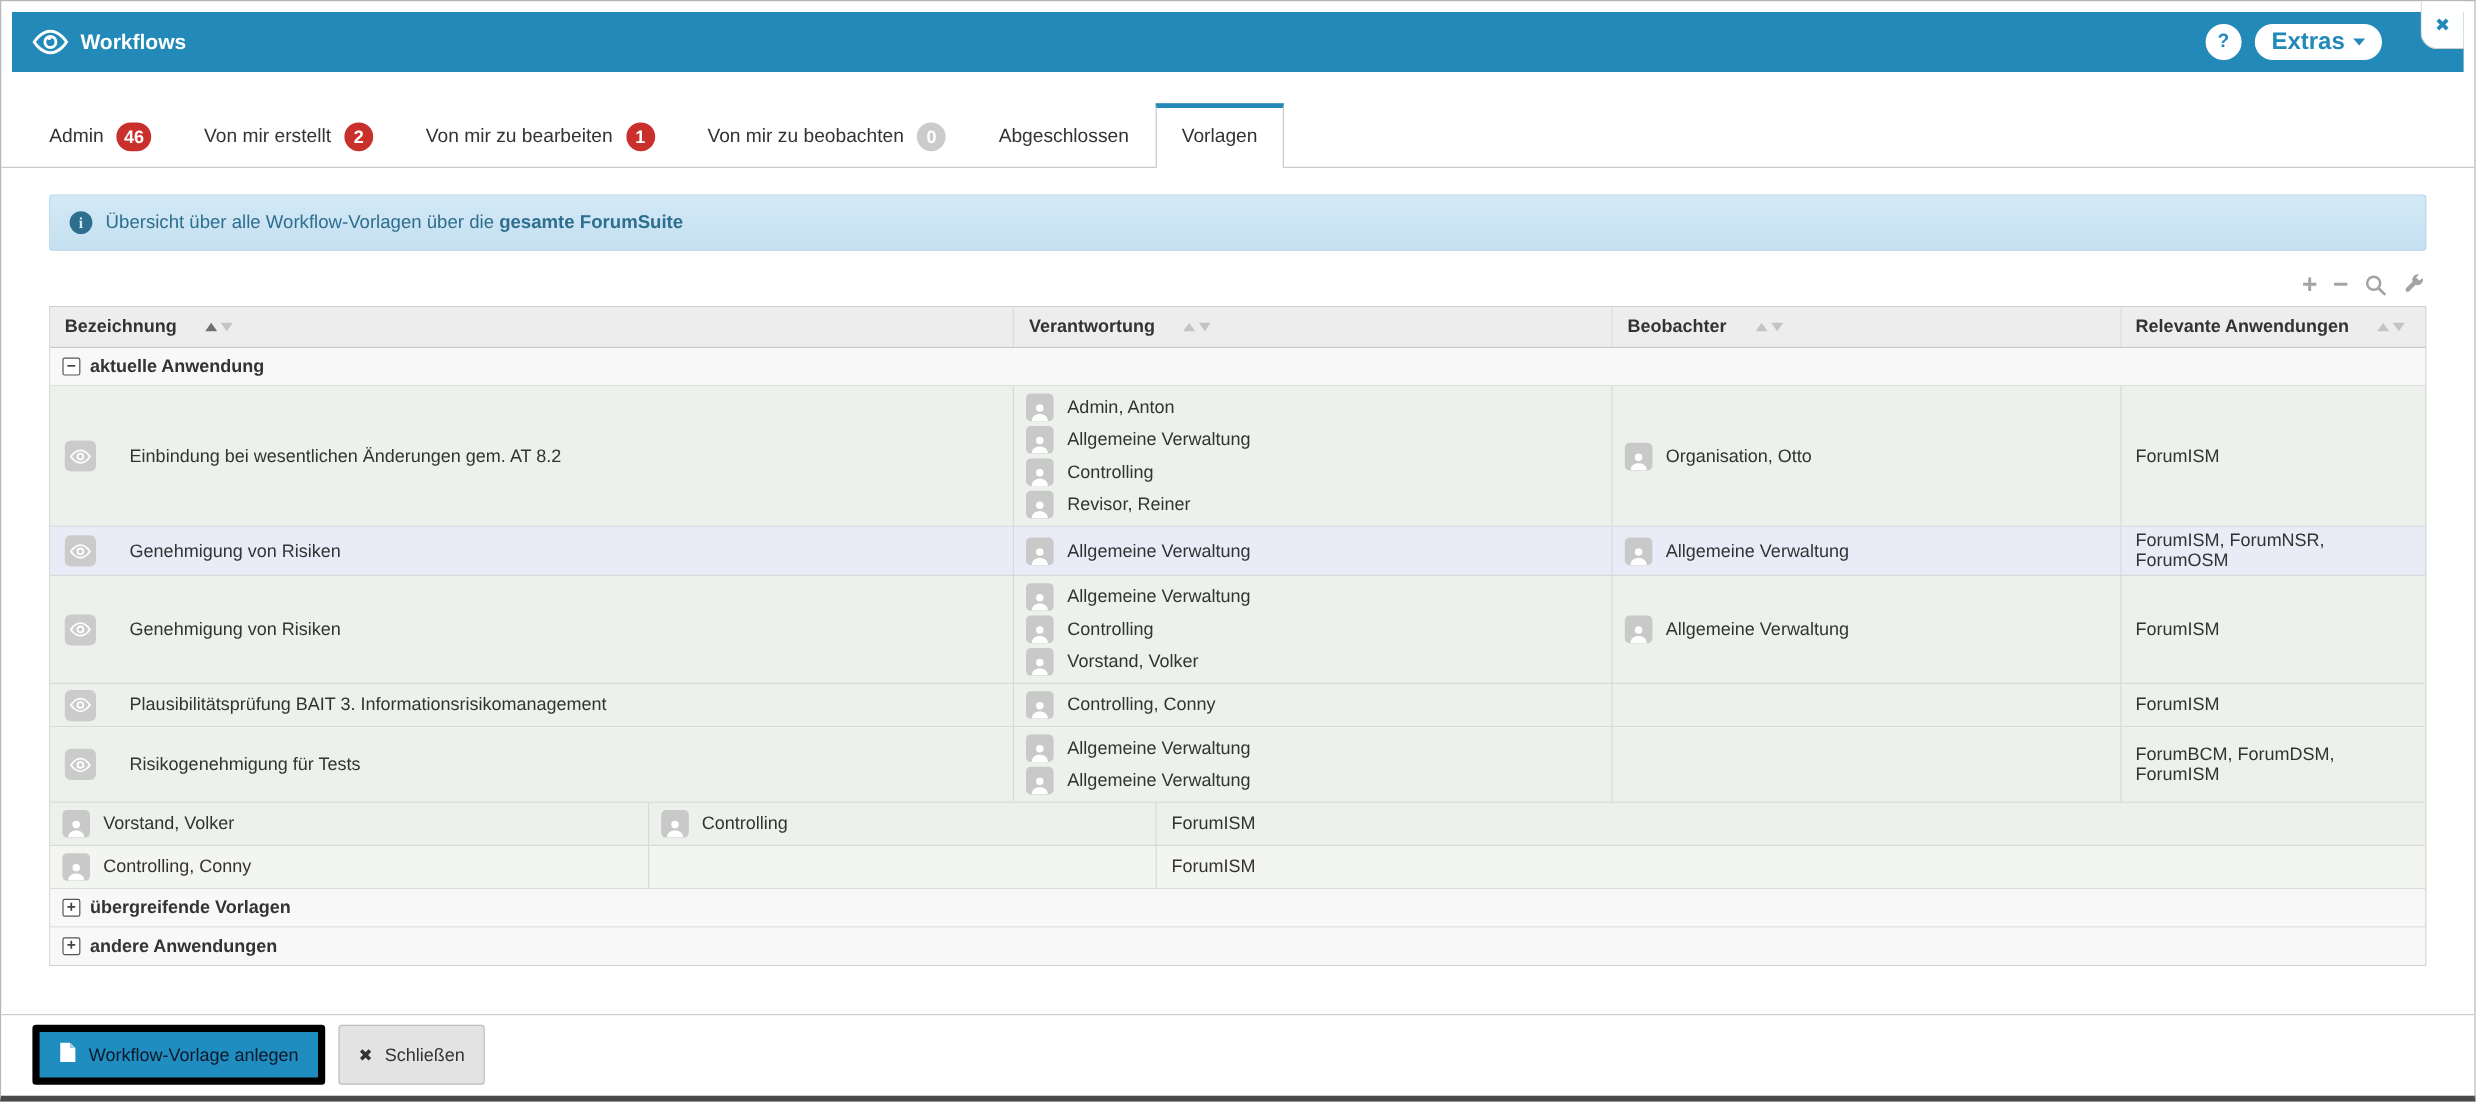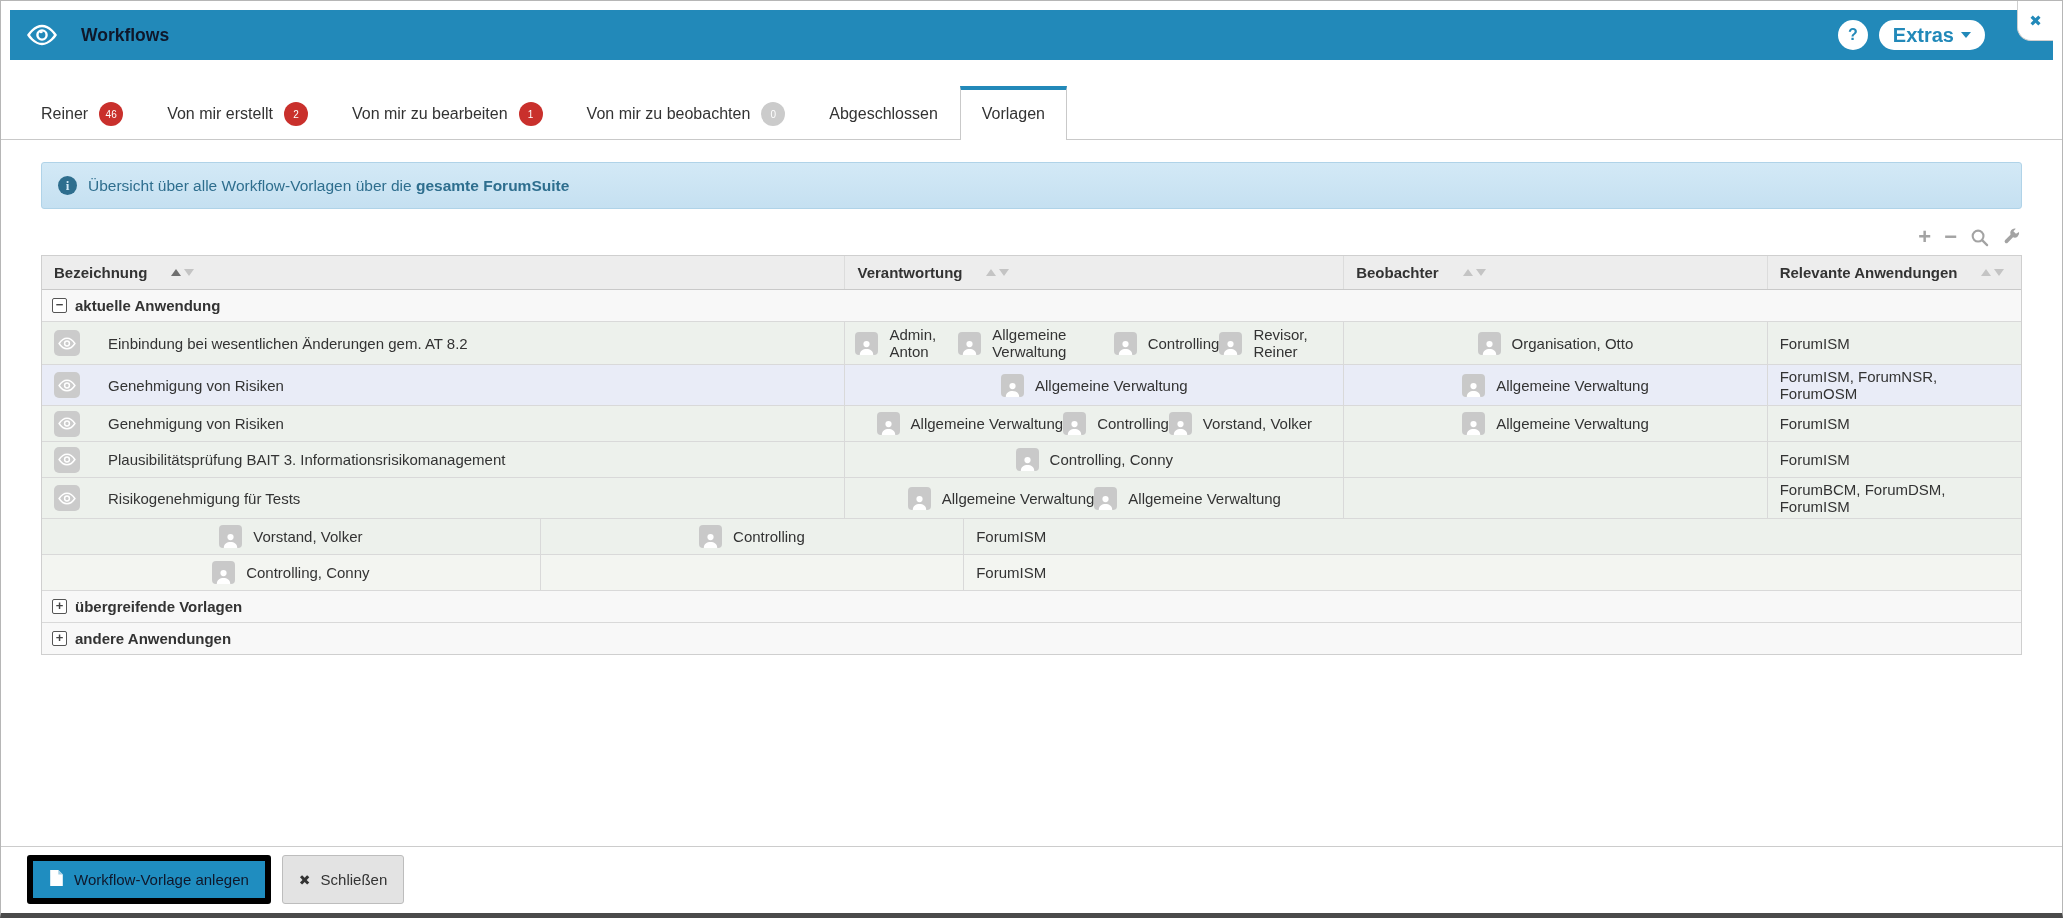--- a/index.html
+++ b/index.html
@@ -2,33 +2,33 @@
 <html><head>
 <meta charset="utf-8">
 <style>
   * { box-sizing: border-box; margin: 0; padding: 0; }
   html,body { width:2065px; height:920px; background:#fff; font-family:"Liberation Sans","DejaVu Sans",sans-serif; }
   .window { position:relative; width:2063px; height:918px; border:1px solid #b6b6b6; border-bottom:5px solid #4a4a4a; background:#fff; overflow:hidden; }
 
   
   .titlebar { margin:9px 9px 0 9px; height:50px; background:#2289b9; display:flex; align-items:center; padding:0 16px; }
   .titlebar .app-eye { width:34px; height:26px; display:flex; align-items:center; }
-  .titlebar .title { color:#0f172a; font-weight:bold; font-size:17.5px; margin-left:21px; }
+  .titlebar .title { color:#ffffff; font-weight:bold; font-size:17.5px; margin-left:7px; }
   .titlebar .right { margin-left:auto; display:flex; align-items:center; gap:11px; margin-right:52px; }
   .help-btn { width:30px; height:30px; border-radius:50%; background:#fff; color:#2289b9; font-weight:bold; font-size:16px; display:flex; align-items:center; justify-content:center; cursor:pointer; }
   .extras-btn { height:30px; border-radius:15px; background:#fff; color:#2289b9; font-weight:bold; font-size:20px; padding:0 14px; display:flex; align-items:center; gap:7px; cursor:pointer; }
   .caret-down { width:0; height:0; border-left:5px solid transparent; border-right:5px solid transparent; border-top:6px solid #2289b9; }
   .window-close { position:absolute; top:0; right:9px; width:36px; height:40px; background:#fff; border:1px solid #cfcfcf; border-top:none; border-right:none; border-radius:0 0 0 14px; color:#2289b9; font-weight:bold; font-size:15px; display:flex; align-items:center; justify-content:center; cursor:pointer; z-index:5; }
 
   
   .tabs { margin-top:26px; padding-left:18px; border-bottom:1px solid #c9c9c9; display:flex; align-items:stretch; }
   .tab { padding:15px 21px 14px; font-size:16px; color:#333; display:flex; align-items:center; gap:11px; cursor:pointer; border:1px solid transparent; border-bottom:none; margin-bottom:-1px; position:relative; }
   .tab.active { background:#fff; border-color:#c9c9c9; border-top:4px solid #2289b9; padding-top:12px; }
   .tab.active:after { content:""; position:absolute; left:0; right:0; bottom:-1px; height:2px; background:#fff; }
-  .badge { min-width:24px; height:24px; border-radius:12px; background:#c9302c; color:#fff; font-size:10px; font-weight:normal; display:inline-flex; align-items:center; justify-content:center; padding:0 6px; }
+  .badge { min-width:24px; height:24px; border-radius:12px; background:#c9302c; color:#fff; font-size:15px; font-weight:bold; display:inline-flex; align-items:center; justify-content:center; padding:0 6px; }
   .badge.gray { background:#cbcbcb; }
 
   
   .main { padding:22px 40px 0 40px; }
   .banner { background:linear-gradient(#d3e9f6,#c5e0f1); border:1px solid #b0d3e8; border-radius:3px; color:#2e6e8e; font-size:15.5px; padding:13px 16px; display:flex; align-items:center; gap:11px; }
   .info-icon { width:19px; height:19px; border-radius:50%; background:#2e6e8e; color:#d3e9f6; font-weight:bold; font-size:13px; font-family:"Liberation Serif",serif; display:inline-flex; align-items:center; justify-content:center; flex:none; }
   .banner b { font-weight:bold; }
 
   .tools { display:flex; justify-content:flex-end; align-items:center; gap:13px; margin:16px 2px 6px 0; color:#a3a3a3; height:24px; }
   .tool { cursor:pointer; display:flex; align-items:center; }
@@ -48,21 +48,21 @@
 
   .group-row { padding:7px 10px; background:#f8f8f8; font-weight:bold; border-bottom:1px solid #d9d9d9; display:flex; gap:8px; align-items:center; cursor:pointer; }
   .box-icon { width:15px; height:15px; border:1px solid #555; border-radius:2px; font-size:13px; line-height:12px; font-weight:bold; text-align:center; color:#444; background:#fff; flex:none; }
 
   .row { display:flex; border-bottom:1px solid #d9d9d9; background:#edf1ec; cursor:pointer; }
   .row.selected { background:#e9ecf7; }
   .row.light { background:#f3f5f1; }
   .row:last-child, .group-row:last-child { border-bottom:none; }
   .cell { padding:3px 12px; display:flex; }
   .cell.c1 { align-items:center; gap:28px; }
-  .cell.c2,.cell.c3 { flex-direction:row; justify-content:center; padding:4px 10px; }
+  .cell.c2,.cell.c3 { flex-direction:column; justify-content:center; padding:4px 10px; }
   .cell.c4 { align-items:center; }
   .person-line { display:flex; align-items:center; gap:11px; min-height:27px; }
   .eye-badge { width:26px; height:26px; border-radius:5px; background:#cbcbcb; display:flex; align-items:center; justify-content:center; flex:none; }
   .person-icon { width:23px; height:23px; border-radius:4px; background:#c9c9c9; display:flex; align-items:flex-end; justify-content:center; overflow:hidden; flex:none; }
 
   
   .footer { position:absolute; left:0; right:0; bottom:0; border-top:1px solid #ccc; background:#fff; padding:8px 0 9px 26px; display:flex; gap:11px; }
   .btn { font-size:15px; padding:8px 16px; border-radius:3px; display:flex; align-items:center; gap:10px; cursor:pointer; font-family:inherit; }
   .btn.primary { background:#1f8dc0; border:6px solid #000000; color:#0f172a; font-weight:normal; }
   .btn.secondary { background:#e3e3e3; border:1px solid #bdbdbd; color:#333; }
@@ -87,21 +87,21 @@
       <span class="extras-btn">
         <span>Extras</span>
         <span class="caret-down"></span>
       </span>
     </span>
   </div>
   <div class="window-close">✖</div>
 
   <div class="tabs" id="tabs">
       <div class="tab">
-        <span class="tab-label">Reiner</span>
+        <span class="tab-label">Admin</span>
         <span class="badge">46</span>
       </div>
       <div class="tab">
         <span class="tab-label">Von mir erstellt</span>
         <span class="badge">2</span>
       </div>
       <div class="tab">
         <span class="tab-label">Von mir zu bearbeiten</span>
         <span class="badge">1</span>
       </div>

